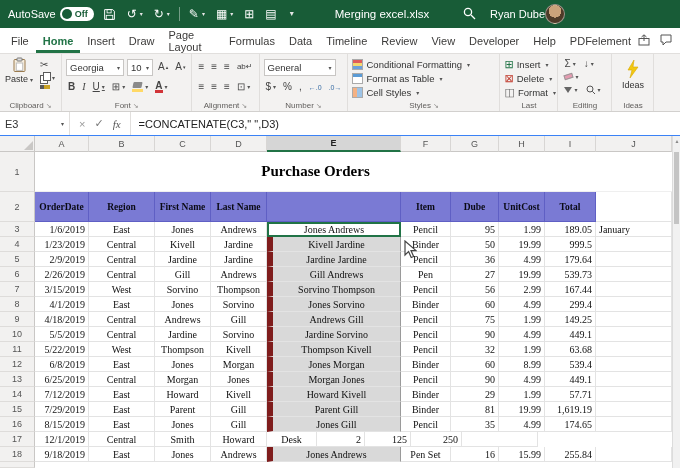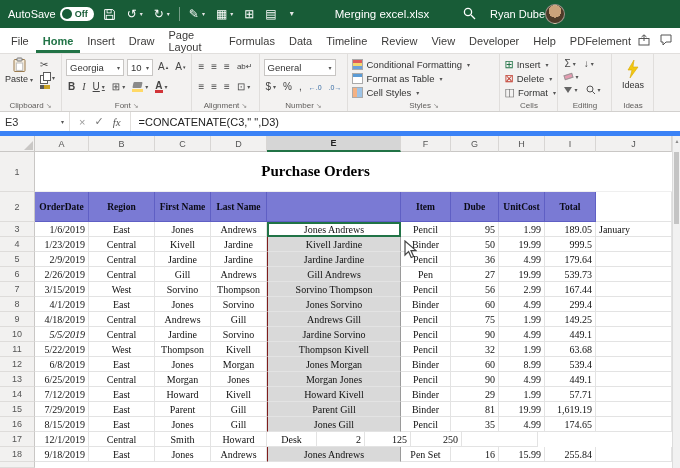--- a/index.html
+++ b/index.html
@@ -61,21 +61,21 @@
   .ico-ins{color:#217346;font-size:11px}
   .ico-del{color:#c0392b;font-size:11px}
   .ico-fmt{color:#666;font-size:11px}
   .g-editing .rg-row{height:13px;gap:4px}
   .ico-funnel{width:0;height:0;border-left:4px solid transparent;border-right:4px solid transparent;border-top:6px solid #666;display:inline-block}
   .ico-eraser{width:9px;height:5px;background:#e59bb0;border:1px solid #999;transform:rotate(-18deg);display:inline-block}
   .g-ideas{width:42px;text-align:center}
   .ideas-btn{display:flex;flex-direction:column;align-items:center;gap:2px;width:100%;font-size:9px;color:#333;padding-top:3px}
 
   
-  .fbar{position:absolute;top:112px;left:0;width:680px;height:24px;background:#fff;border-bottom:5px solid #3b82f6;display:flex;align-items:center;font-size:11px;z-index:7}
+  .fbar{position:absolute;top:112px;left:0;width:680px;height:24px;background:#fff;border-bottom:1px solid #3b82f6;display:flex;align-items:center;font-size:11px;z-index:7}
   .namebox{width:70px;height:100%;border-right:1px solid #e1dfdd;display:flex;align-items:center;justify-content:space-between;padding:0 5px;color:#333}
   .fx-btns{display:flex;align-items:center;gap:9px;padding:0 9px;color:#999;border-right:1px solid #e1dfdd;height:100%}
   .fx-ok{color:#777}
   .fx{font-family:"Liberation Serif",serif;font-style:italic;color:#555}
   .formula-text{padding-left:8px;color:#222}
 
   
   .grid{position:absolute;top:136px;left:0;width:672px;height:332px;background:#fff;overflow:hidden}
   .ghead{display:flex;height:16px}
   .corner{flex:0 0 35px;background:#f2f1f0;border-right:1px solid #c9c7c5;border-bottom:1px solid #c9c7c5;position:relative}
@@ -86,21 +86,21 @@
   .rnum{flex:0 0 35px;background:#f2f1f0;border-right:1px solid #c9c7c5;border-bottom:1px solid #dedcda;font-size:9px;color:#555;display:flex;align-items:center;justify-content:center}
   .cell{border-right:1px solid #e3e3e3;border-bottom:1px solid #e3e3e3;font-family:"Liberation Serif",serif;font-size:10px;color:#111;padding:0 3px;white-space:nowrap;overflow:hidden;display:flex;align-items:center;flex:0 0 auto}
   .c-center{justify-content:center}
   .c-right{justify-content:flex-end}
   .titlerow{height:40px}
   .title-span{flex:0 0 561px;display:flex;align-items:center;justify-content:center;font-family:"Liberation Serif",serif;font-size:15px;font-weight:bold;color:#000;border-bottom:1px solid #efefef}
   .titlerest{flex:1;border-bottom:1px solid #efefef}
   .hrow{height:30px}
   .hdr{background:var(--header-fill,#7a7ad4);border-right:1px solid var(--header-border,#5f5fc4);border-bottom:1px solid var(--header-border,#5f5fc4);font-weight:bold;font-size:9.5px;color:#0a0a14;display:flex;align-items:center;justify-content:center;text-align:center;white-space:normal;line-height:10px;word-break:break-all;padding:0 1px;font-family:"Liberation Serif",serif}
   .datarow{height:15px}
-  .sel-cell{background:var(--selection-fill,#d9d9d9);border-left:1px solid #7f1d1d;border-right:1px solid #9a9a9a}
+  .sel-cell{background:var(--selection-fill,#d9d9d9);border-left:6px solid #7f1d1d;border-right:1px solid #9a9a9a}
   .active-cell{background:#fff;border:2px solid var(--excel-green,#217346)}
 
   .vscroll{position:absolute;top:136px;right:0;width:8px;height:332px;background:#f1f1f1;border-left:1px solid #dcdcdc;z-index:6}
   .vthumb{position:absolute;top:16px;left:1px;width:5px;height:72px;background:#c4c4c4}
   .sb-up{position:absolute;top:2px;left:0;width:8px;text-align:center;font-size:5px;color:#888}
   .cursor{position:absolute;left:404px;top:240px;z-index:99;pointer-events:none}
 </style>
 </head>
 <body>
 
@@ -366,21 +366,21 @@
         <span class="ico-del">⊠</span>
         <span>Delete</span>
         <span class="caret">▾</span>
       </button>
     <button class="cell-row">
         <span class="ico-fmt">◫</span>
         <span>Format</span>
         <span class="caret">▾</span>
       </button>
     <div class="rlabel">
-        <span>Cells</span>
+        <span>Last</span>
       </div>
   </div>
 
   <div class="rgroup g-editing" style="width:54px">
     <div class="rg-row">
       <button class="mini">
           <span>Σ</span>
           <span class="caret">▾</span>
         </button>
       <button class="mini">
@@ -558,21 +558,21 @@
         <div class="cell c-center" style="flex: 0 0 56px;">Gill</div>
         <div class="cell c-center sel-cell" style="flex: 0 0 134px;">Andrews Gill</div>
         <div class="cell c-center" style="flex: 0 0 50px;">Pencil</div>
         <div class="cell c-right" style="flex: 0 0 48px;">75</div>
         <div class="cell c-right" style="flex: 0 0 46px;">1.99</div>
         <div class="cell c-right" style="flex: 0 0 51px;">149.25</div>
         <div class="cell" style="flex: 0 0 76px;"></div>
       </div>
       <div class="grow datarow">
         <div class="rnum">10</div>
-        <div class="cell c-right" style="flex: 0 0 54px; font-style: italic;">5/5/2019</div>
+        <div class="cell c-right" style="flex: 0 0 54px;">5/5/2019</div>
         <div class="cell c-center" style="flex: 0 0 66px;">Central</div>
         <div class="cell c-center" style="flex: 0 0 56px;">Jardine</div>
         <div class="cell c-center" style="flex: 0 0 56px;">Sorvino</div>
         <div class="cell c-center sel-cell" style="flex: 0 0 134px;">Jardine Sorvino</div>
         <div class="cell c-center" style="flex: 0 0 50px;">Pencil</div>
         <div class="cell c-right" style="flex: 0 0 48px;">90</div>
         <div class="cell c-right" style="flex: 0 0 46px;">4.99</div>
         <div class="cell c-right" style="flex: 0 0 51px;">449.1</div>
         <div class="cell" style="flex: 0 0 76px;"></div>
       </div>

